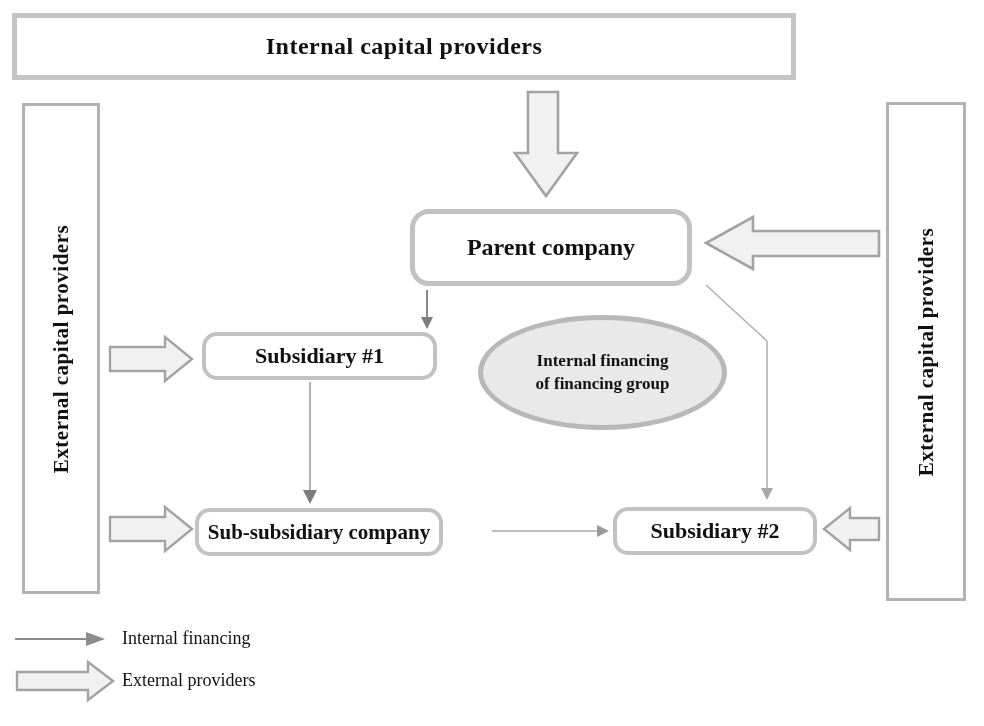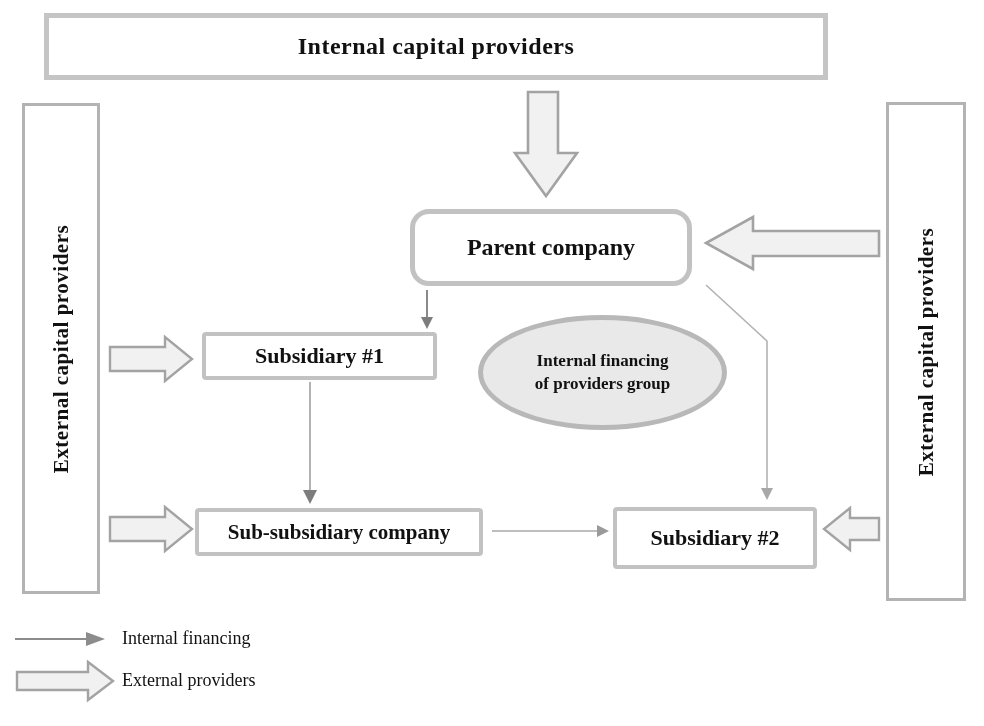--- a/index.html
+++ b/index.html
@@ -12,42 +12,42 @@
     overflow:hidden;
   }
   #arrow-layer{position:absolute;left:0;top:0;width:984px;height:726px;}
 
   .box{position:absolute;box-sizing:border-box;background:#ffffff;
        display:flex;align-items:center;justify-content:center;text-align:center;}
 
   .banner{
     left:12px;top:13px;width:784px;height:67px;
     border:5px solid #c5c5c5;
-    font-weight:bold;font-size:24px;letter-spacing:.5px;margin-left:32px;
+    font-weight:bold;font-size:24px;letter-spacing:.5px;
   }
   .side-panel{
     border:3px solid #b3b3b3;
   }
   .side-panel .vlabel{
     position:absolute;top:50%;left:50%;
     transform:translate(-50%,-50%) rotate(-90deg);
     white-space:nowrap;
     font-weight:bold;font-size:21px;letter-spacing:.5px;
   }
   #left-panel{left:22px;top:103px;width:78px;height:491px;background:#ffffff;}
   #right-panel{left:886px;top:102px;width:80px;height:499px;background:#ffffff;}
 
   .node{
-    border:4px solid #c2c2c2;border-radius:4px;
+    border:4px solid #c2c2c2;border-radius:15px;
     font-weight:bold;
   }
   #parent-box{left:410px;top:209px;width:282px;height:77px;border-width:5px;border-radius:19px;font-size:24px;align-items:center;}
   #sub1-box{left:202px;top:332px;width:235px;height:48px;font-size:22px;}
-  #subsub-box{left:195px;top:508px;width:288px;height:48px;font-size:21px;}
-  #sub2-box{left:613px;top:507px;width:204px;height:62px;font-size:22px;}
+  #subsub-box{left:195px;top:508px;width:248px;height:48px;font-size:21px;}
+  #sub2-box{left:613px;top:507px;width:204px;height:48px;font-size:22px;}
 
   #ellipse{
     left:478px;top:315px;width:249px;height:115px;
     border:5px solid #b8b8b8;border-radius:50%;
     background:#e9e9e9;
     flex-direction:column;
     font-weight:bold;font-size:17px;line-height:1.3;
   }
 
   .legend-label{
@@ -126,19 +126,19 @@
   <div class="box node" id="subsub-box">
     <span>Sub-subsidiary company</span>
   </div>
 
   <div class="box node" id="sub2-box">
     <span>Subsidiary #2</span>
   </div>
 
   <div class="box" id="ellipse">
     <span>Internal financing</span>
-    <span>of providers group</span>
+    <span>of financing group</span>
   </div>
 
   <span class="legend-label" id="legend-internal-label">Internal financing</span>
   <span class="legend-label" id="legend-external-label">External providers</span>
 
 </div>
 
 </body></html>

